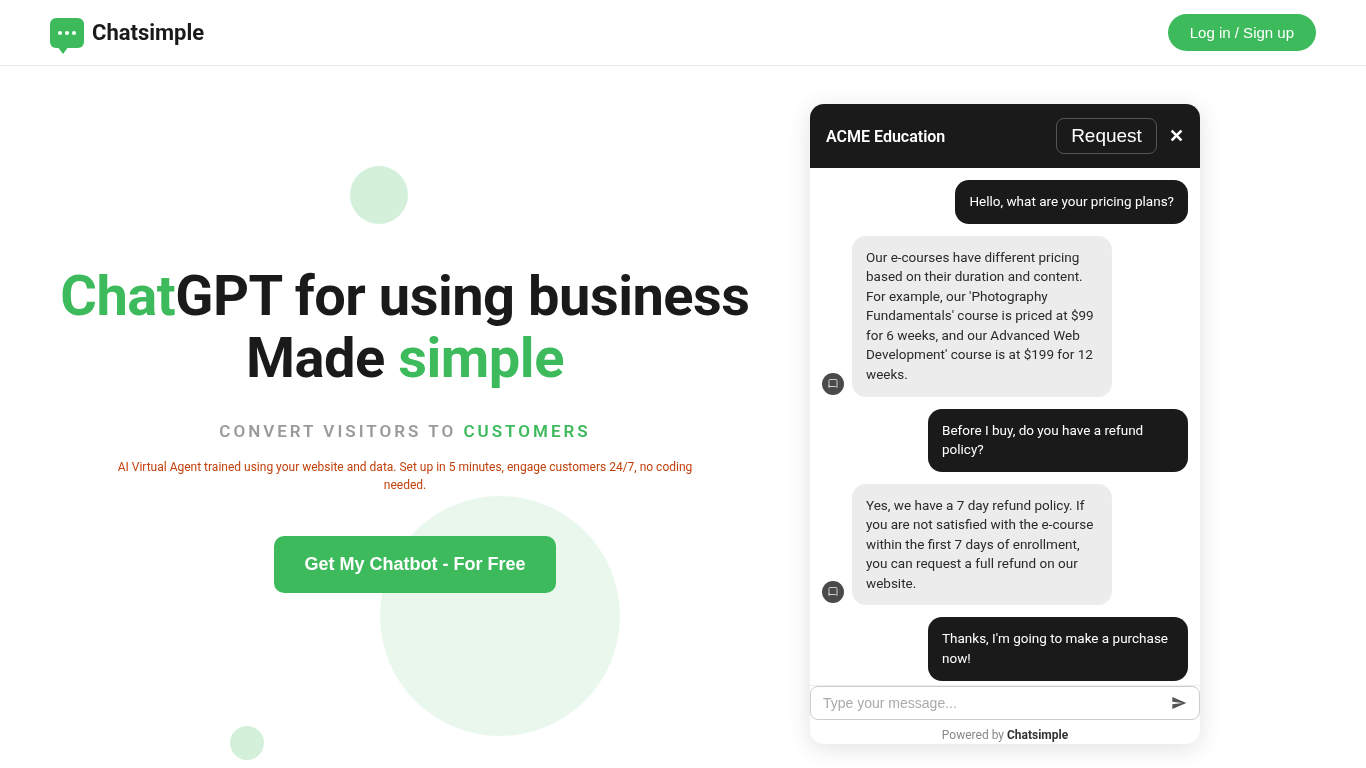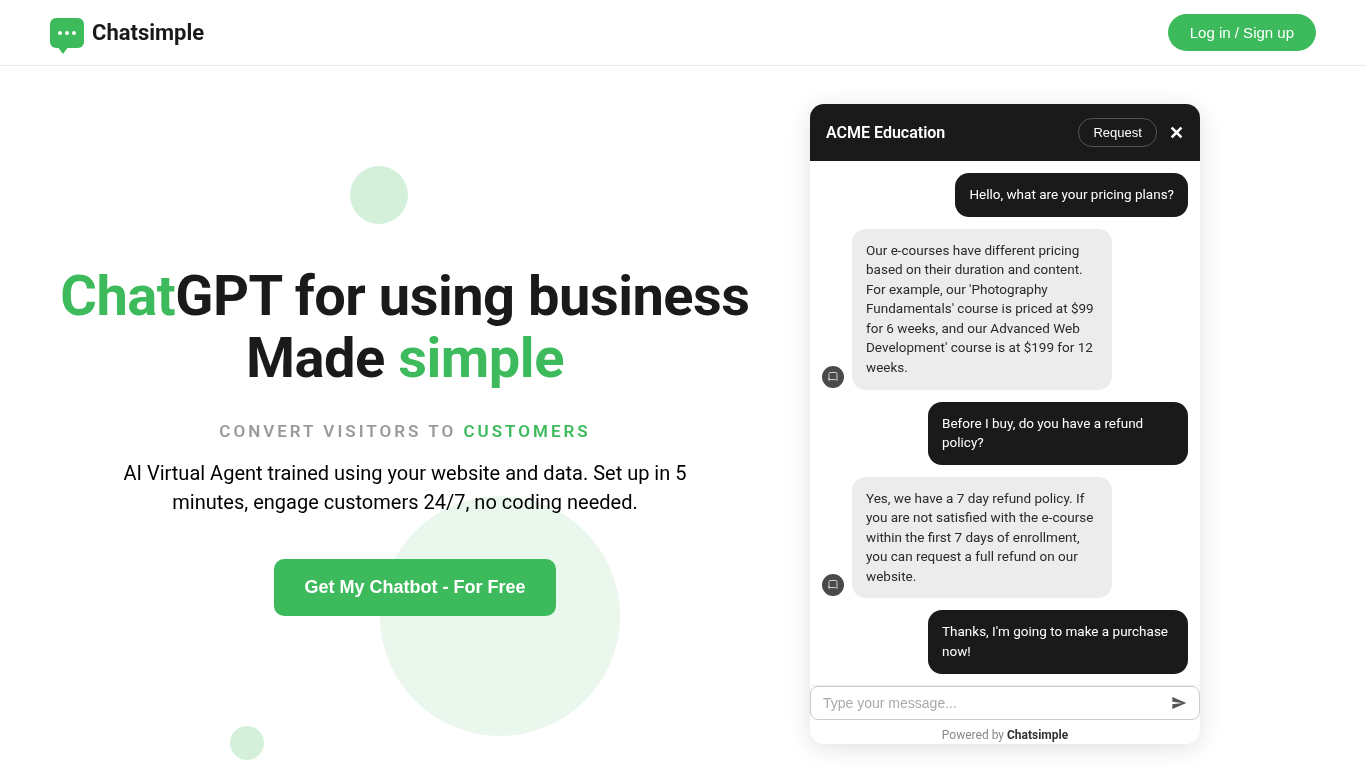--- a/index.html
+++ b/index.html
@@ -122,23 +122,23 @@
       margin-top: 32px;
       font-size: 17px;
       letter-spacing: 3px;
       font-weight: 600;
       color: #9a9a9a;
     }
     .subtitle .green { color: #3DBB5C; }
     .description {
       text-align: center;
       margin-top: 18px;
-      font-size: 20px;
+      font-size: 12px;
       line-height: 1.45;
-      color: #000000;
+      color: #c2410c;
       padding: 0 60px;
     }
     .cta-wrap {
       text-align: center;
       margin-top: 42px;
     }
     .cta-btn {
       background: #3DBB5C;
       color: #fff;
       border: none;
@@ -177,23 +177,23 @@
     }
     .chat-header-actions {
       display: flex;
       align-items: center;
       gap: 12px;
     }
     .request-btn {
       background: transparent;
       color: #fff;
       border: 1px solid #555;
-      border-radius: 14px;
+      border-radius: 8px;
       padding: 6px 14px;
-      font-size: 13px;
+      font-size: 19px;
       cursor: pointer;
     }
     .close-icon {
       color: #fff;
       font-size: 18px;
       font-weight: 700;
       cursor: pointer;
       line-height: 1;
     }
     .chat-body {

